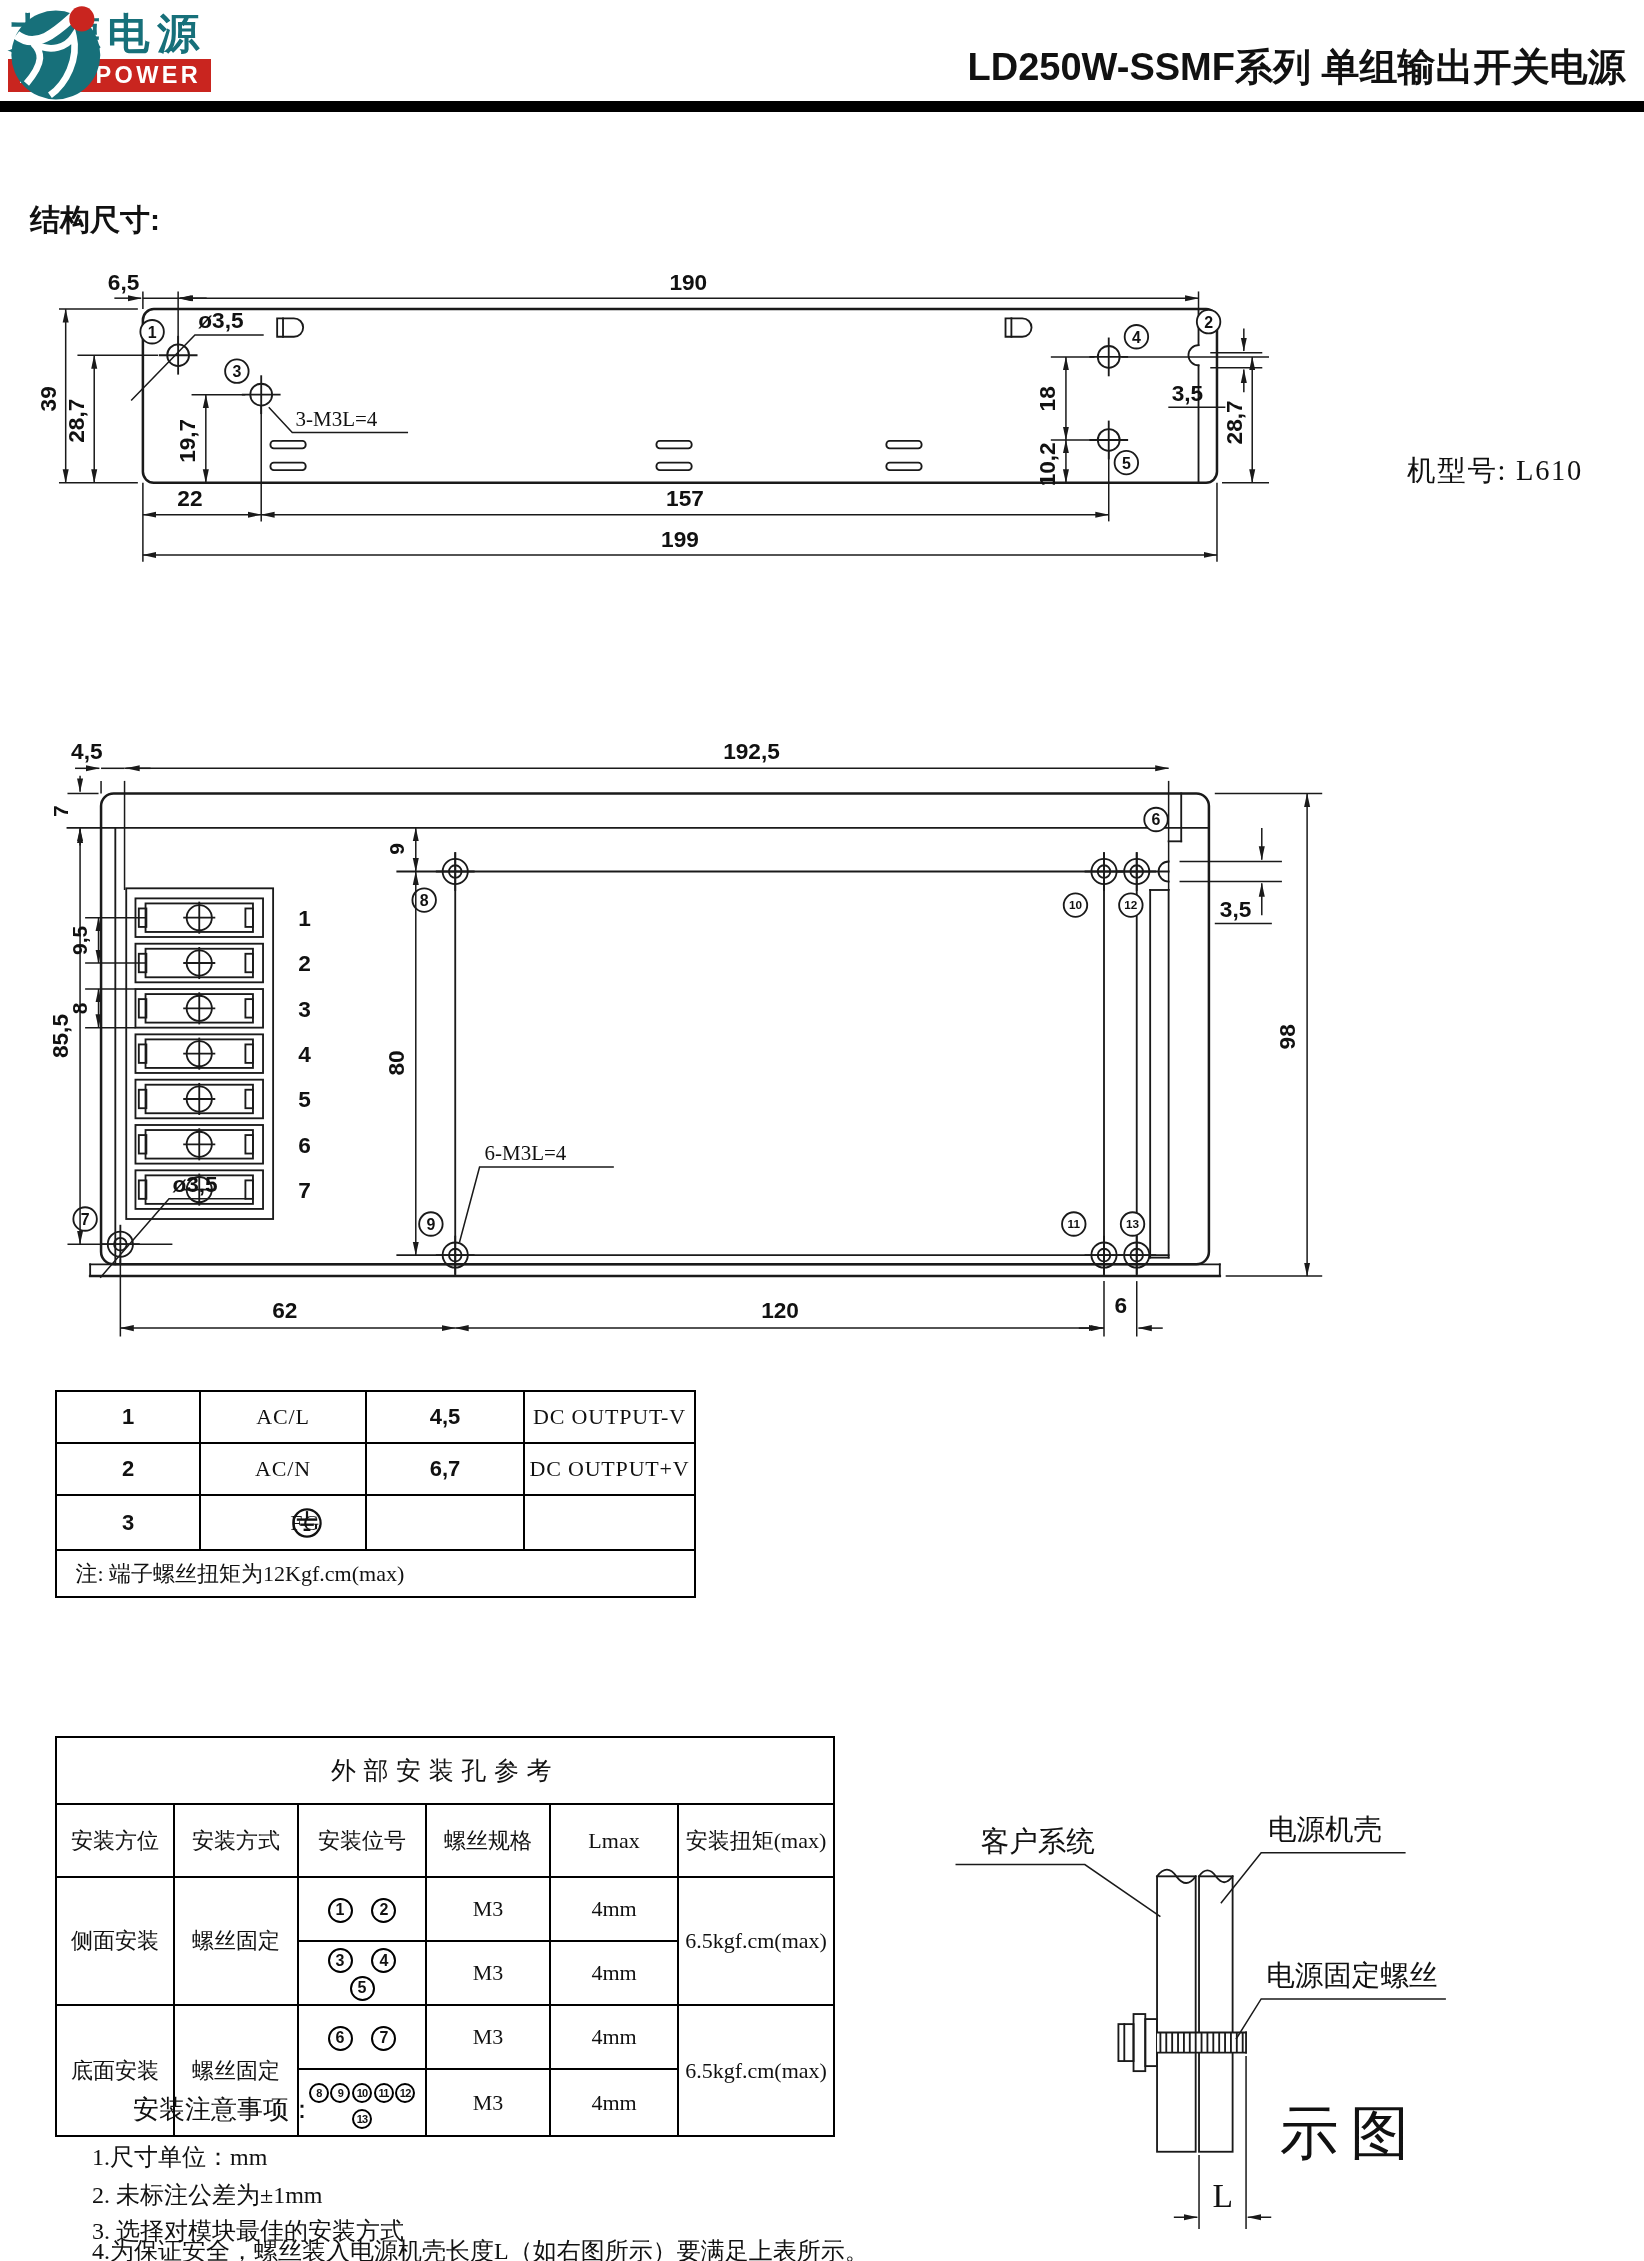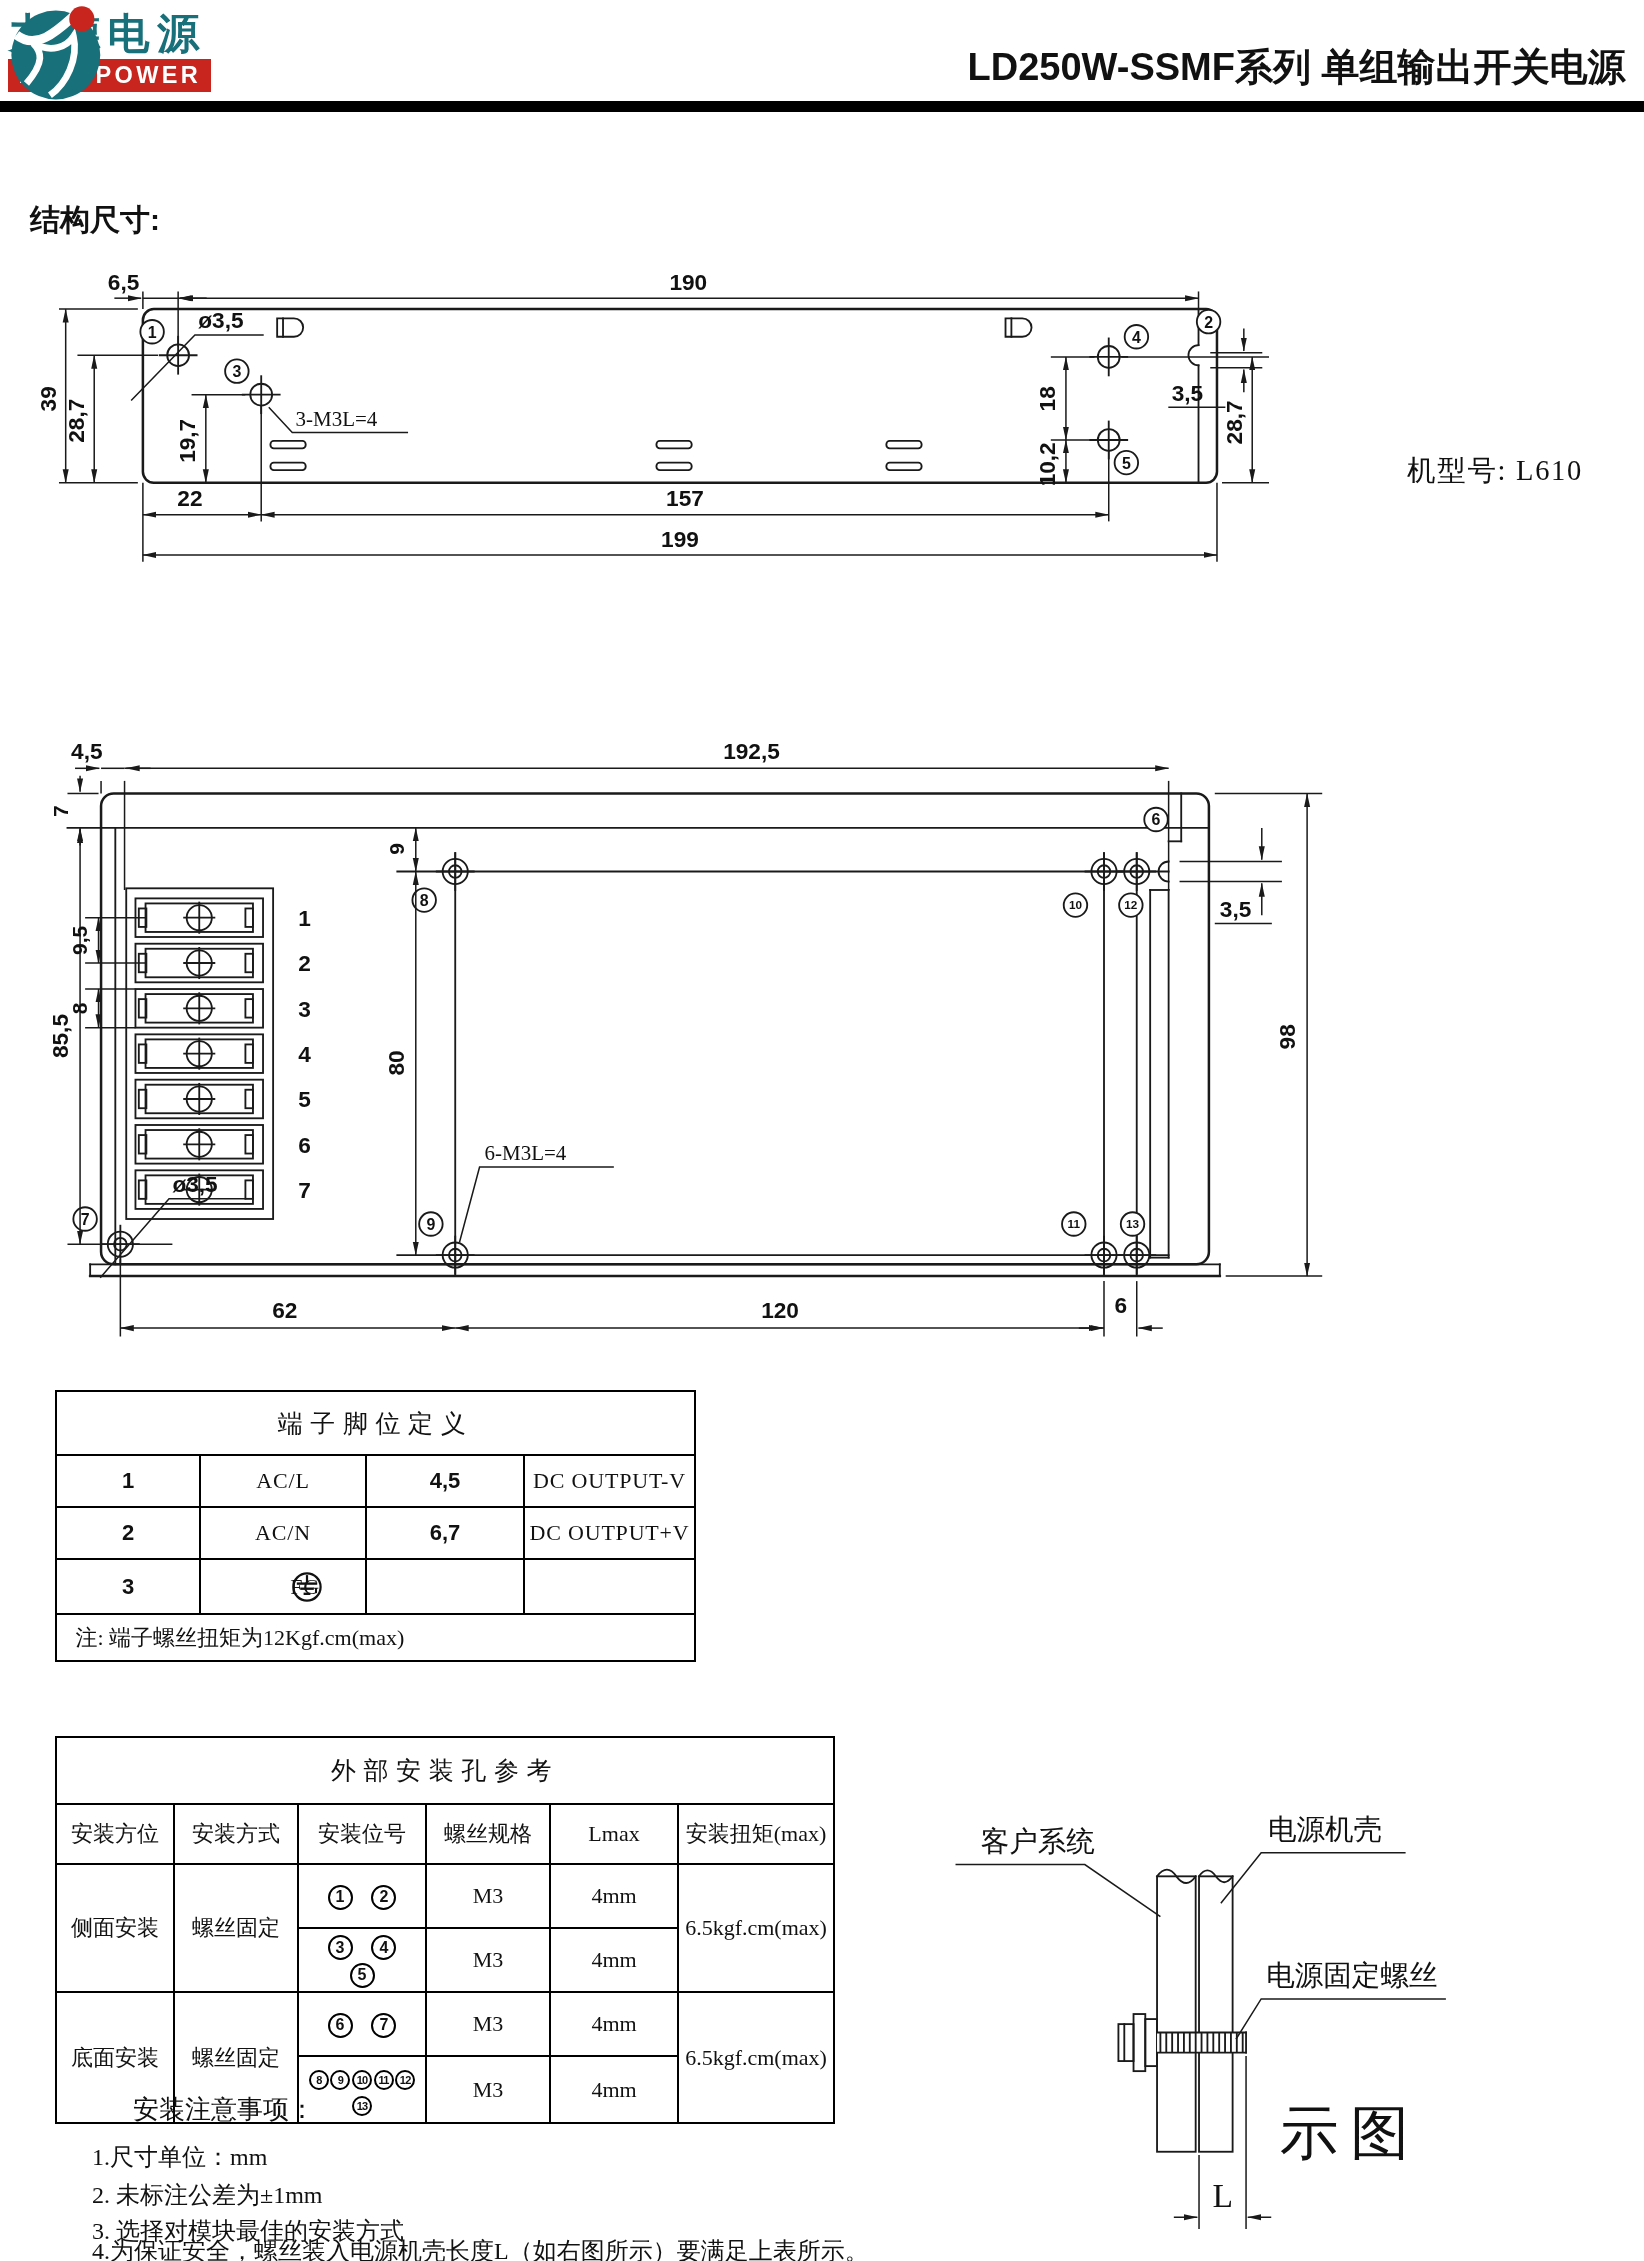--- a/index.html
+++ b/index.html
@@ -430,23 +430,20 @@
   </svg>
 
   <table class="dtable" style="left:55px; top:1390px; width:640px;" cellspacing="0">
     <colgroup>
         <col style="width:144px">
         <col style="width:166px">
         <col style="width:158px">
         <col style="width:171px">
       </colgroup>
     <tbody>
-        <tr style="height:64px">
-          <td colspan="4" class="ttl">端子脚位定义</td>
-        </tr>
     <tr style="height:52px">
       <td class="pin">1</td>
       <td class="fn">AC/L</td>
       <td class="pin">4,5</td>
       <td class="fn">DC OUTPUT-V</td>
     </tr>
     <tr style="height:52px">
       <td class="pin">2</td>
       <td class="fn">AC/N</td>
       <td class="pin">6,7</td>
@@ -481,21 +478,21 @@
         <col style="width:124px">
         <col style="width:128px">
         <col style="width:124px">
         <col style="width:128px">
         <col style="width:156px">
       </colgroup>
     <tbody>
         <tr style="height:67px">
           <td colspan="6" class="ttl">外部安装孔参考</td>
         </tr>
-    <tr style="height:60px">
+    <tr style="height:73px">
       <td>安装方位</td>
       <td>安装方式</td>
       <td>安装位号</td>
       <td>螺丝规格</td>
       <td>Lmax</td>
       <td>安装扭矩(max)</td>
     </tr>
     <tr style="height:64px">
       <td rowspan="2">侧面安装</td>
       <td rowspan="2">螺丝固定</td>

